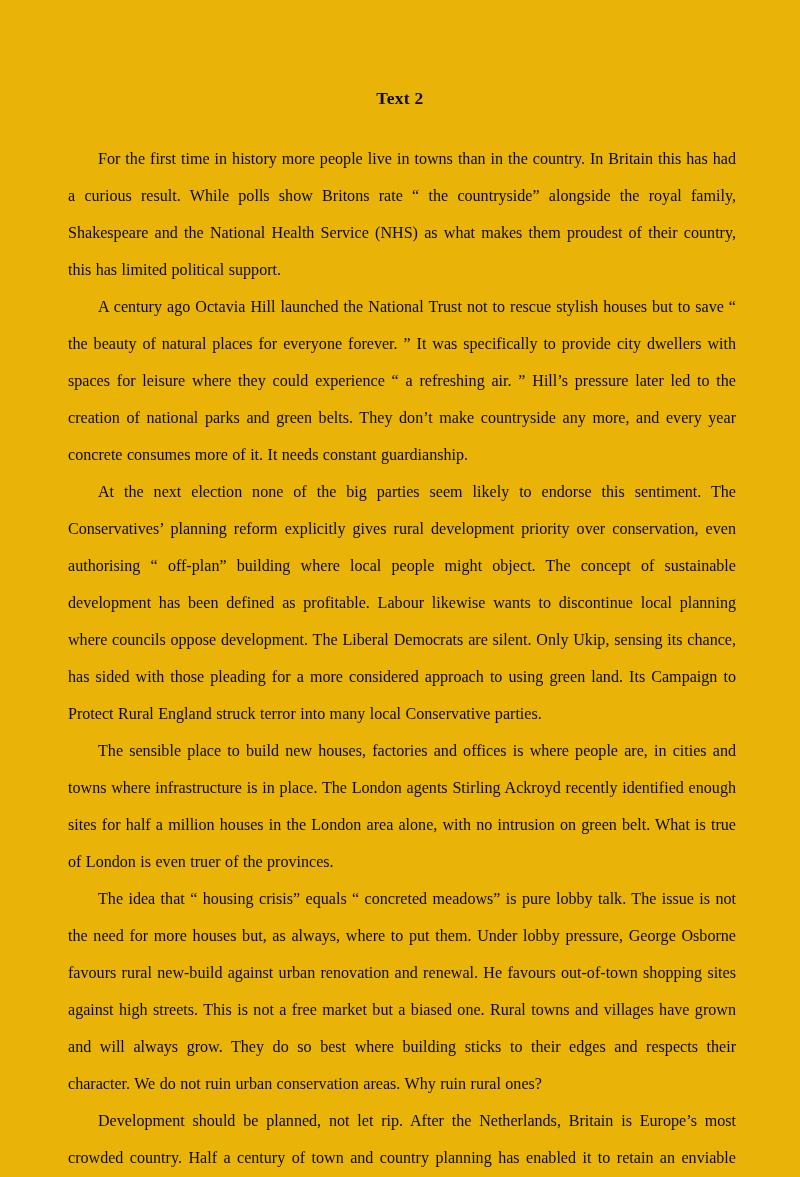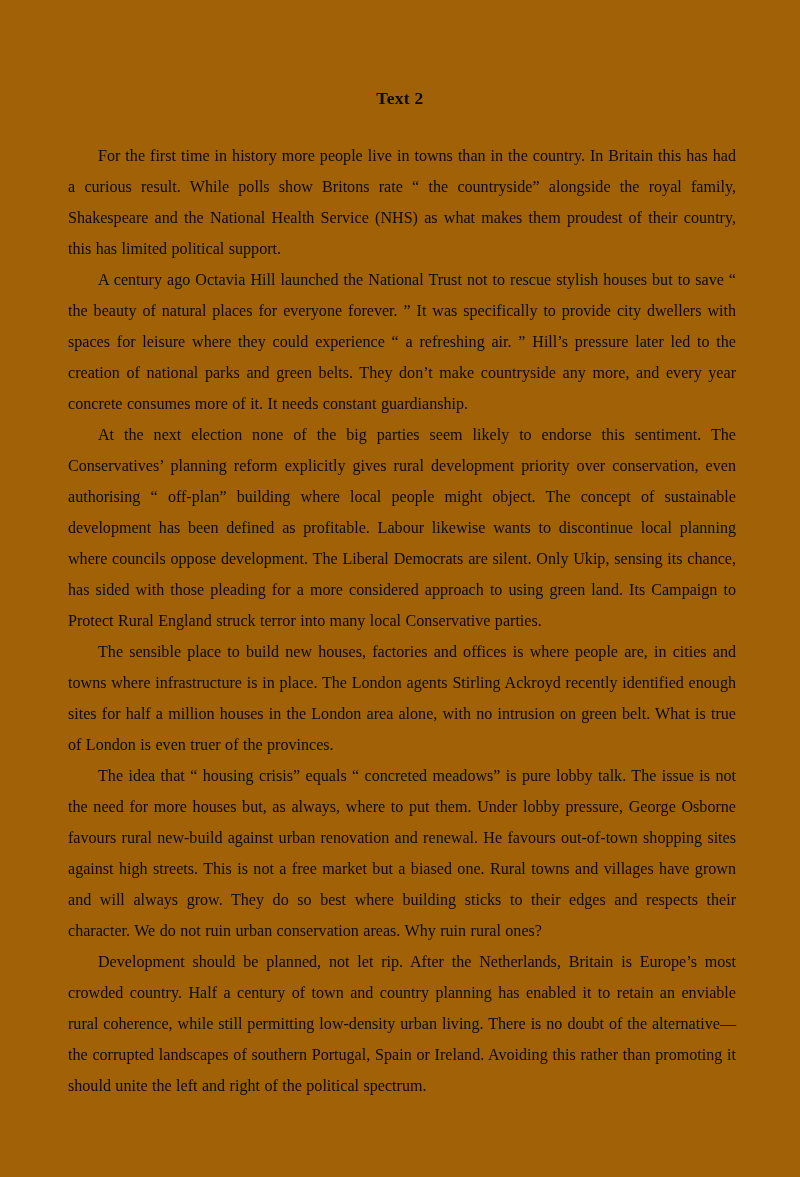--- a/index.html
+++ b/index.html
@@ -13,21 +13,21 @@
     position: relative;
     font-family: "Liberation Serif", "DejaVu Serif", serif;
     color: #0a0a0a;
     overflow: hidden;
   }
   .page {
     position: absolute;
     top: 0; left: 0;
     width: 800px;
     height: 1177px;
-    background: #a16207;
+    background: #eab308;
   }
   .heading {
     position: absolute;
     top: 88px;
     left: 0;
     width: 800px;
     text-align: center;
     font-size: 17.5px;
     font-weight: bold;
     letter-spacing: 0.3px;
@@ -37,21 +37,21 @@
     top: 140px;
     left: 68px;
     width: 668px;
   }
   .para {
     margin: 0;
     text-indent: 30px;
     text-align: justify;
     text-justify: inter-word;
     font-size: 16.1px;
-    line-height: 31px;
+    line-height: 37px;
     word-spacing: 0.4px;
     hyphens: none;
   }
   .para.last-free {
     text-align: justify;
   }
   .footer {
     position: absolute;
     top: 1089px;
     left: 0;

